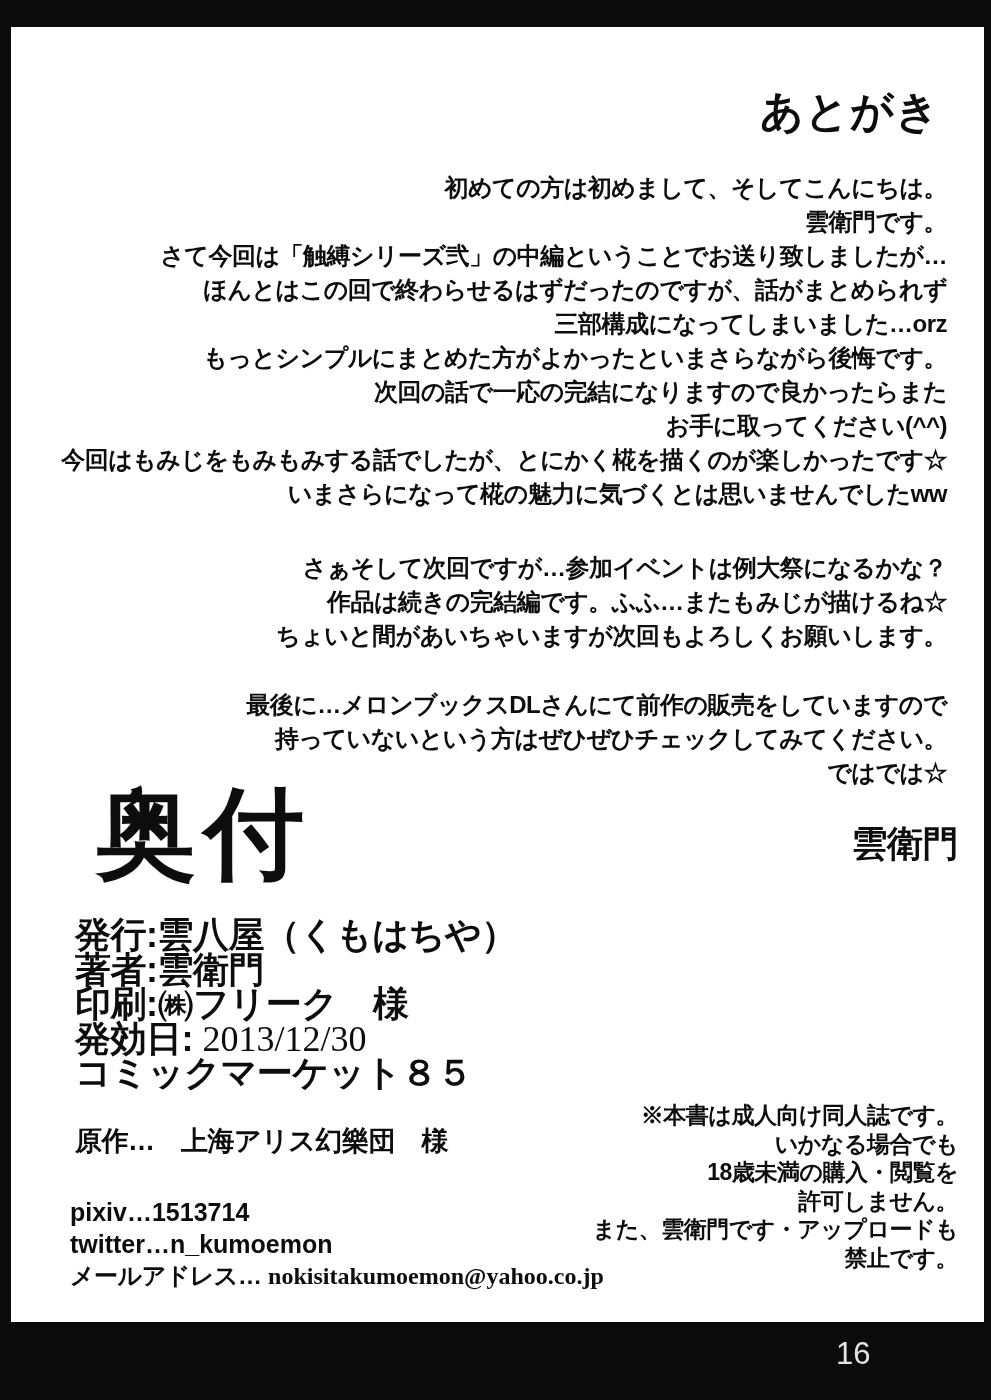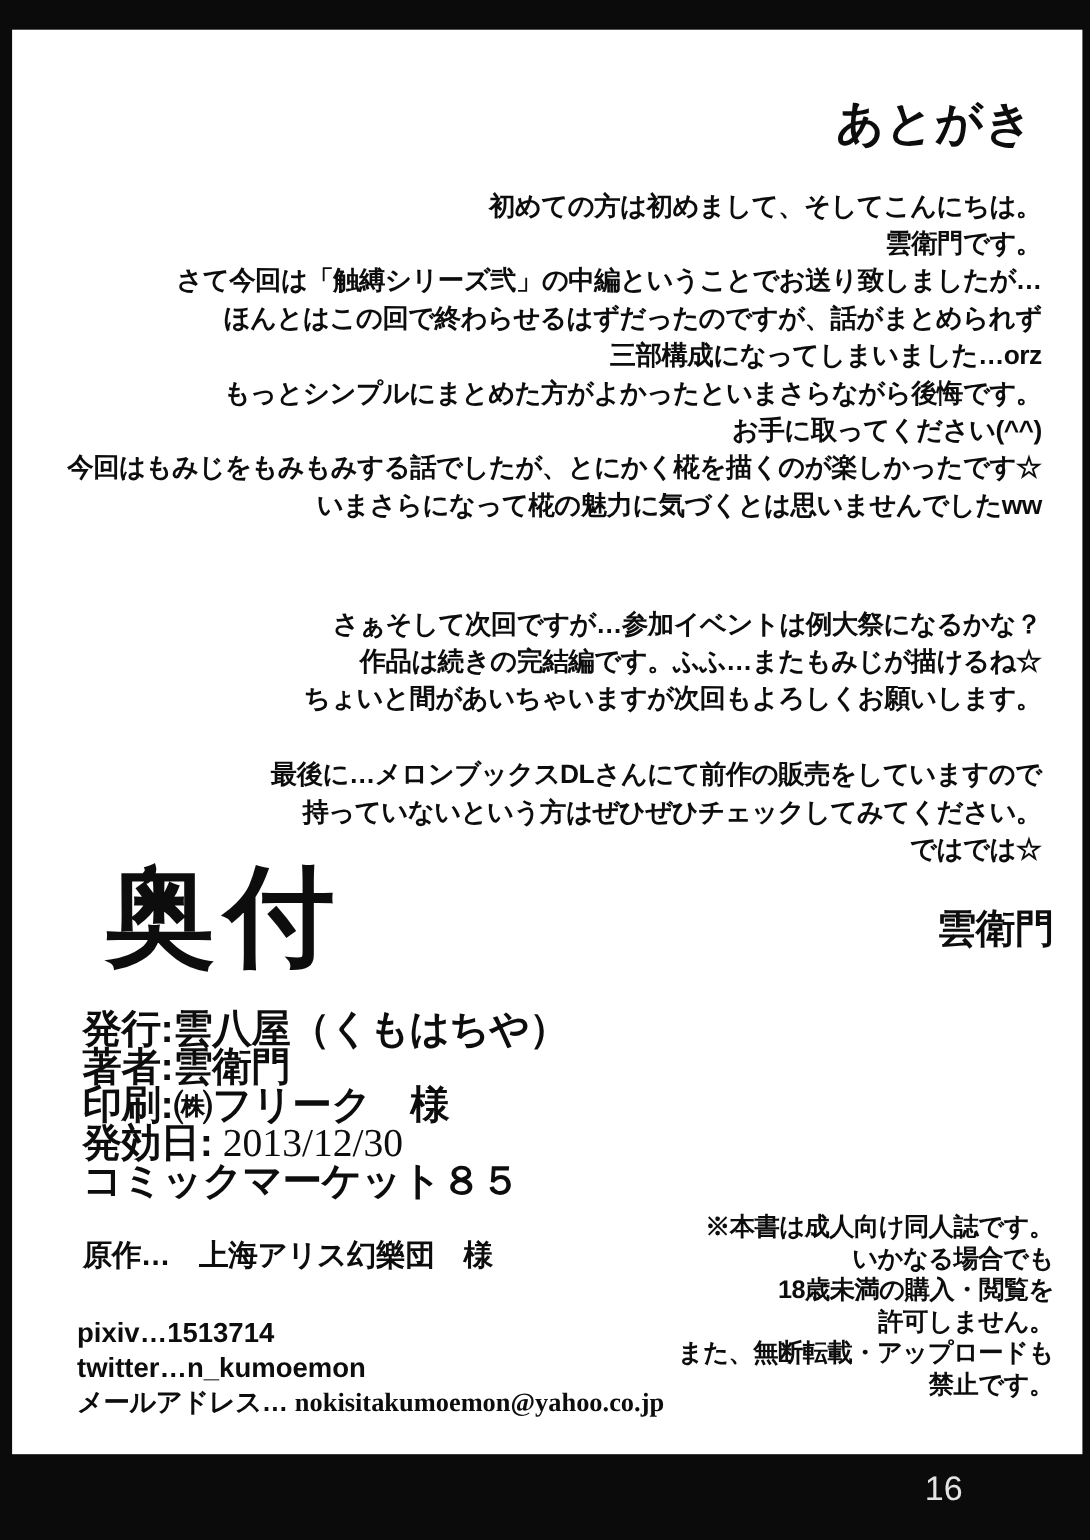--- a/index.html
+++ b/index.html
@@ -53,39 +53,39 @@
     white-space:nowrap;
   }
   .contacts .email-line{font-size:24px;}
   .contacts .email-value{font-family:"Liberation Serif",serif;font-weight:bold;font-size:24px;}
   .notice{
     position:absolute;left:575px;top:1074px;width:372px;
     text-align:right;font-size:23px;line-height:28.5px;font-weight:bold;
   }
   .page-number{
     position:absolute;left:836px;top:1336px;width:44px;
-    text-align:center;
     color:#e4e4e4;font-size:31px;font-weight:normal;
     font-family:"Liberation Sans",sans-serif;
   }
 </style>
 </head>
 <body>
 
 <div class="paper">
 
   <div class="afterword-title jp">あとがき</div>
 
   <div class="para para1 jp">
     <div>初めての方は初めまして、そしてこんにちは。</div>
     <div>雲衛門です。</div>
     <div>さて今回は「触縛シリーズ弐」の中編ということでお送り致しましたが…</div>
     <div>ほんとはこの回で終わらせるはずだったのですが、話がまとめられず</div>
     <div>三部構成になってしまいました…orz</div>
     <div>もっとシンプルにまとめた方がよかったといまさらながら後悔です。</div>
+    <div>次回の話で一応の完結になりますので良かったらまた</div>
     <div>お手に取ってください(^^)</div>
     <div>今回はもみじをもみもみする話でしたが、とにかく椛を描くのが楽しかったです☆</div>
     <div>いまさらになって椛の魅力に気づくとは思いませんでしたww</div>
   </div>
 
   <div class="para para2 jp">
     <div>さぁそして次回ですが…参加イベントは例大祭になるかな？</div>
     <div>作品は続きの完結編です。ふふ…またもみじが描けるね☆</div>
     <div>ちょいと間があいちゃいますが次回もよろしくお願いします。</div>
   </div>
@@ -114,19 +114,19 @@
     <div>pixiv…1513714</div>
     <div>twitter…n_kumoemon</div>
     <div class="email-line"><span class="jp">メールアドレス…</span> <span class="email-value">nokisitakumoemon@yahoo.co.jp</span></div>
   </div>
 
   <div class="notice jp">
     <div>※本書は成人向け同人誌です。</div>
     <div>いかなる場合でも</div>
     <div>18歳未満の購入・閲覧を</div>
     <div>許可しません。</div>
-    <div>また、無断転載・アップロードも</div>
+    <div>また、雲衛門です・アップロードも</div>
     <div>禁止です。</div>
   </div>
 
 </div>
 
 <div class="page-number">16</div>
 
 </body></html>

